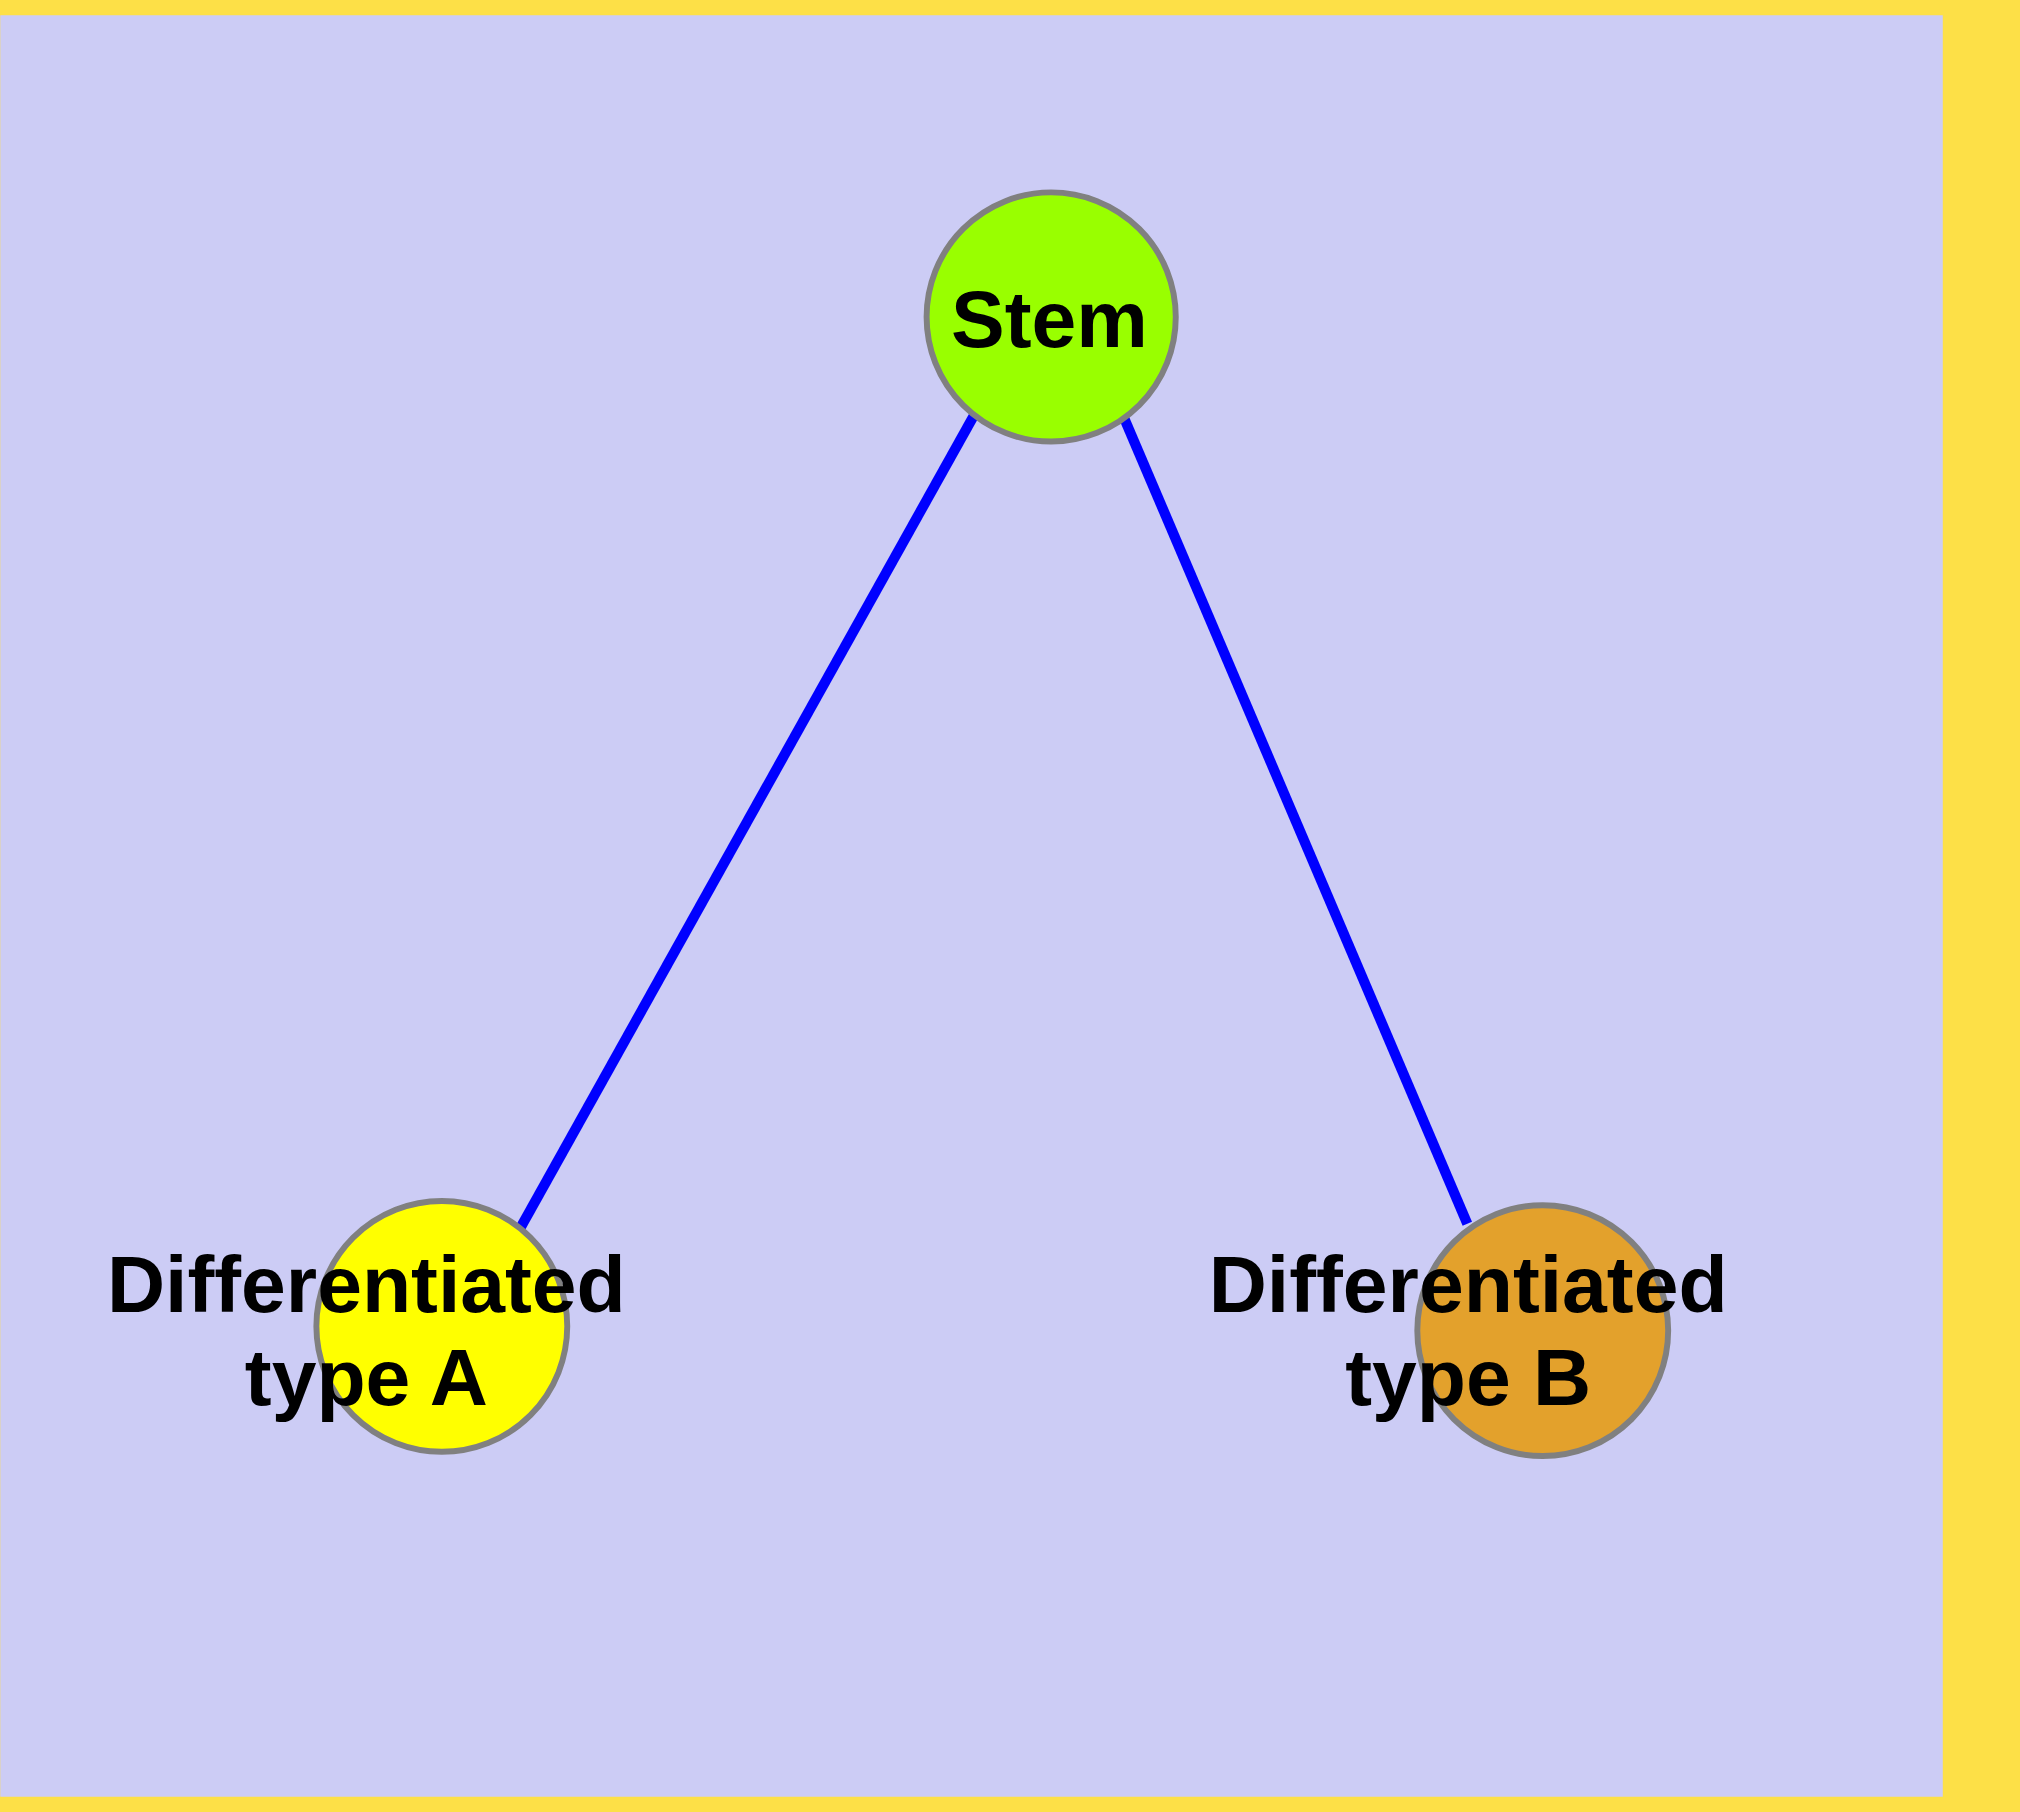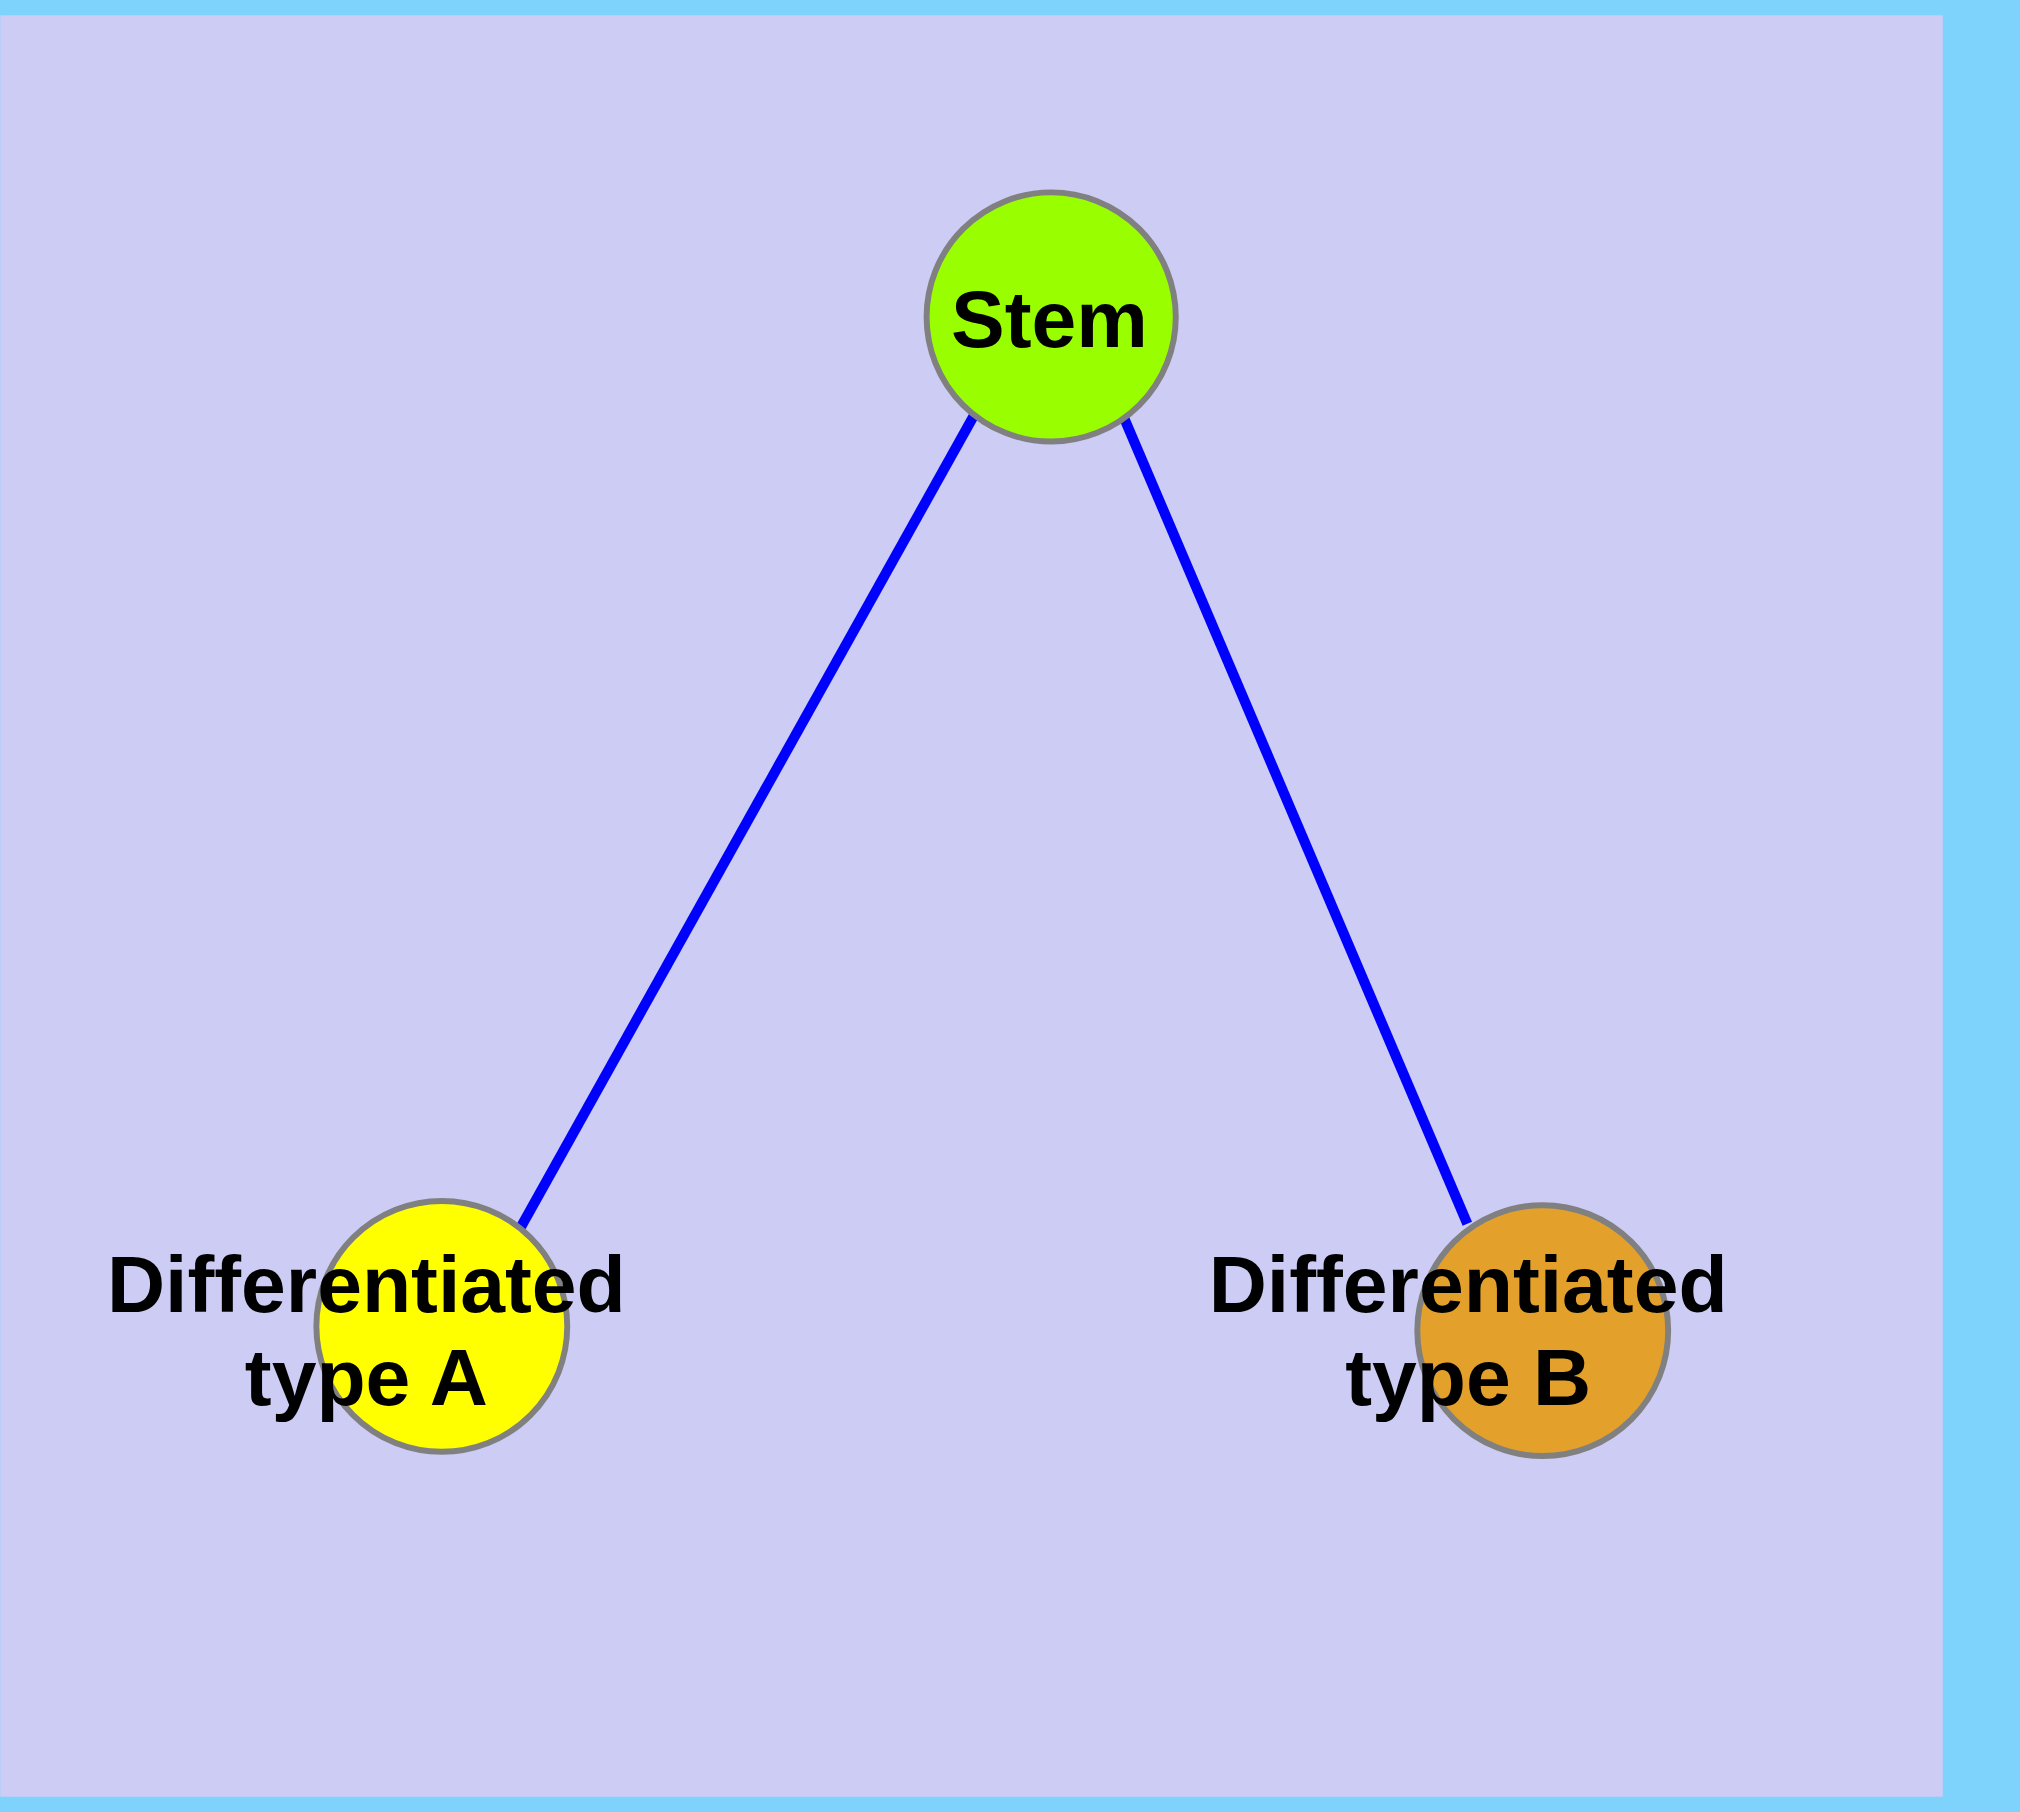--- a/index.html
+++ b/index.html
@@ -26,21 +26,21 @@
   .node-label {
     font-family: "Liberation Sans", sans-serif;
     font-weight: bold;
     fill: #000000;
     text-anchor: middle;
   }
 </style>
 </head>
 <body>
 
-<div id="canvas" style="width: 2021px; height: 1812px; background: #7dd3fc;">
+<div id="canvas" style="width: 2021px; height: 1812px; background: #fde047;">
   <svg id="graph-svg" viewBox="0 0 2384 2138" style="width: 2021px; height: 1812px;">
 
     <rect id="plot-background" x="0" y="18" width="2292" height="2102" fill="#ccccf5"></rect>
 
     <g id="edges-layer">
       <line id="edge-0" x1="1149" y1="490" x2="613" y2="1450" stroke="#0000ff" stroke-width="12" stroke-linecap="butt"></line>
       <line id="edge-1" x1="1323" y1="486" x2="1731" y2="1444" stroke="#0000ff" stroke-width="12" stroke-linecap="butt"></line>
     </g>
 
     <g id="nodes-layer">

